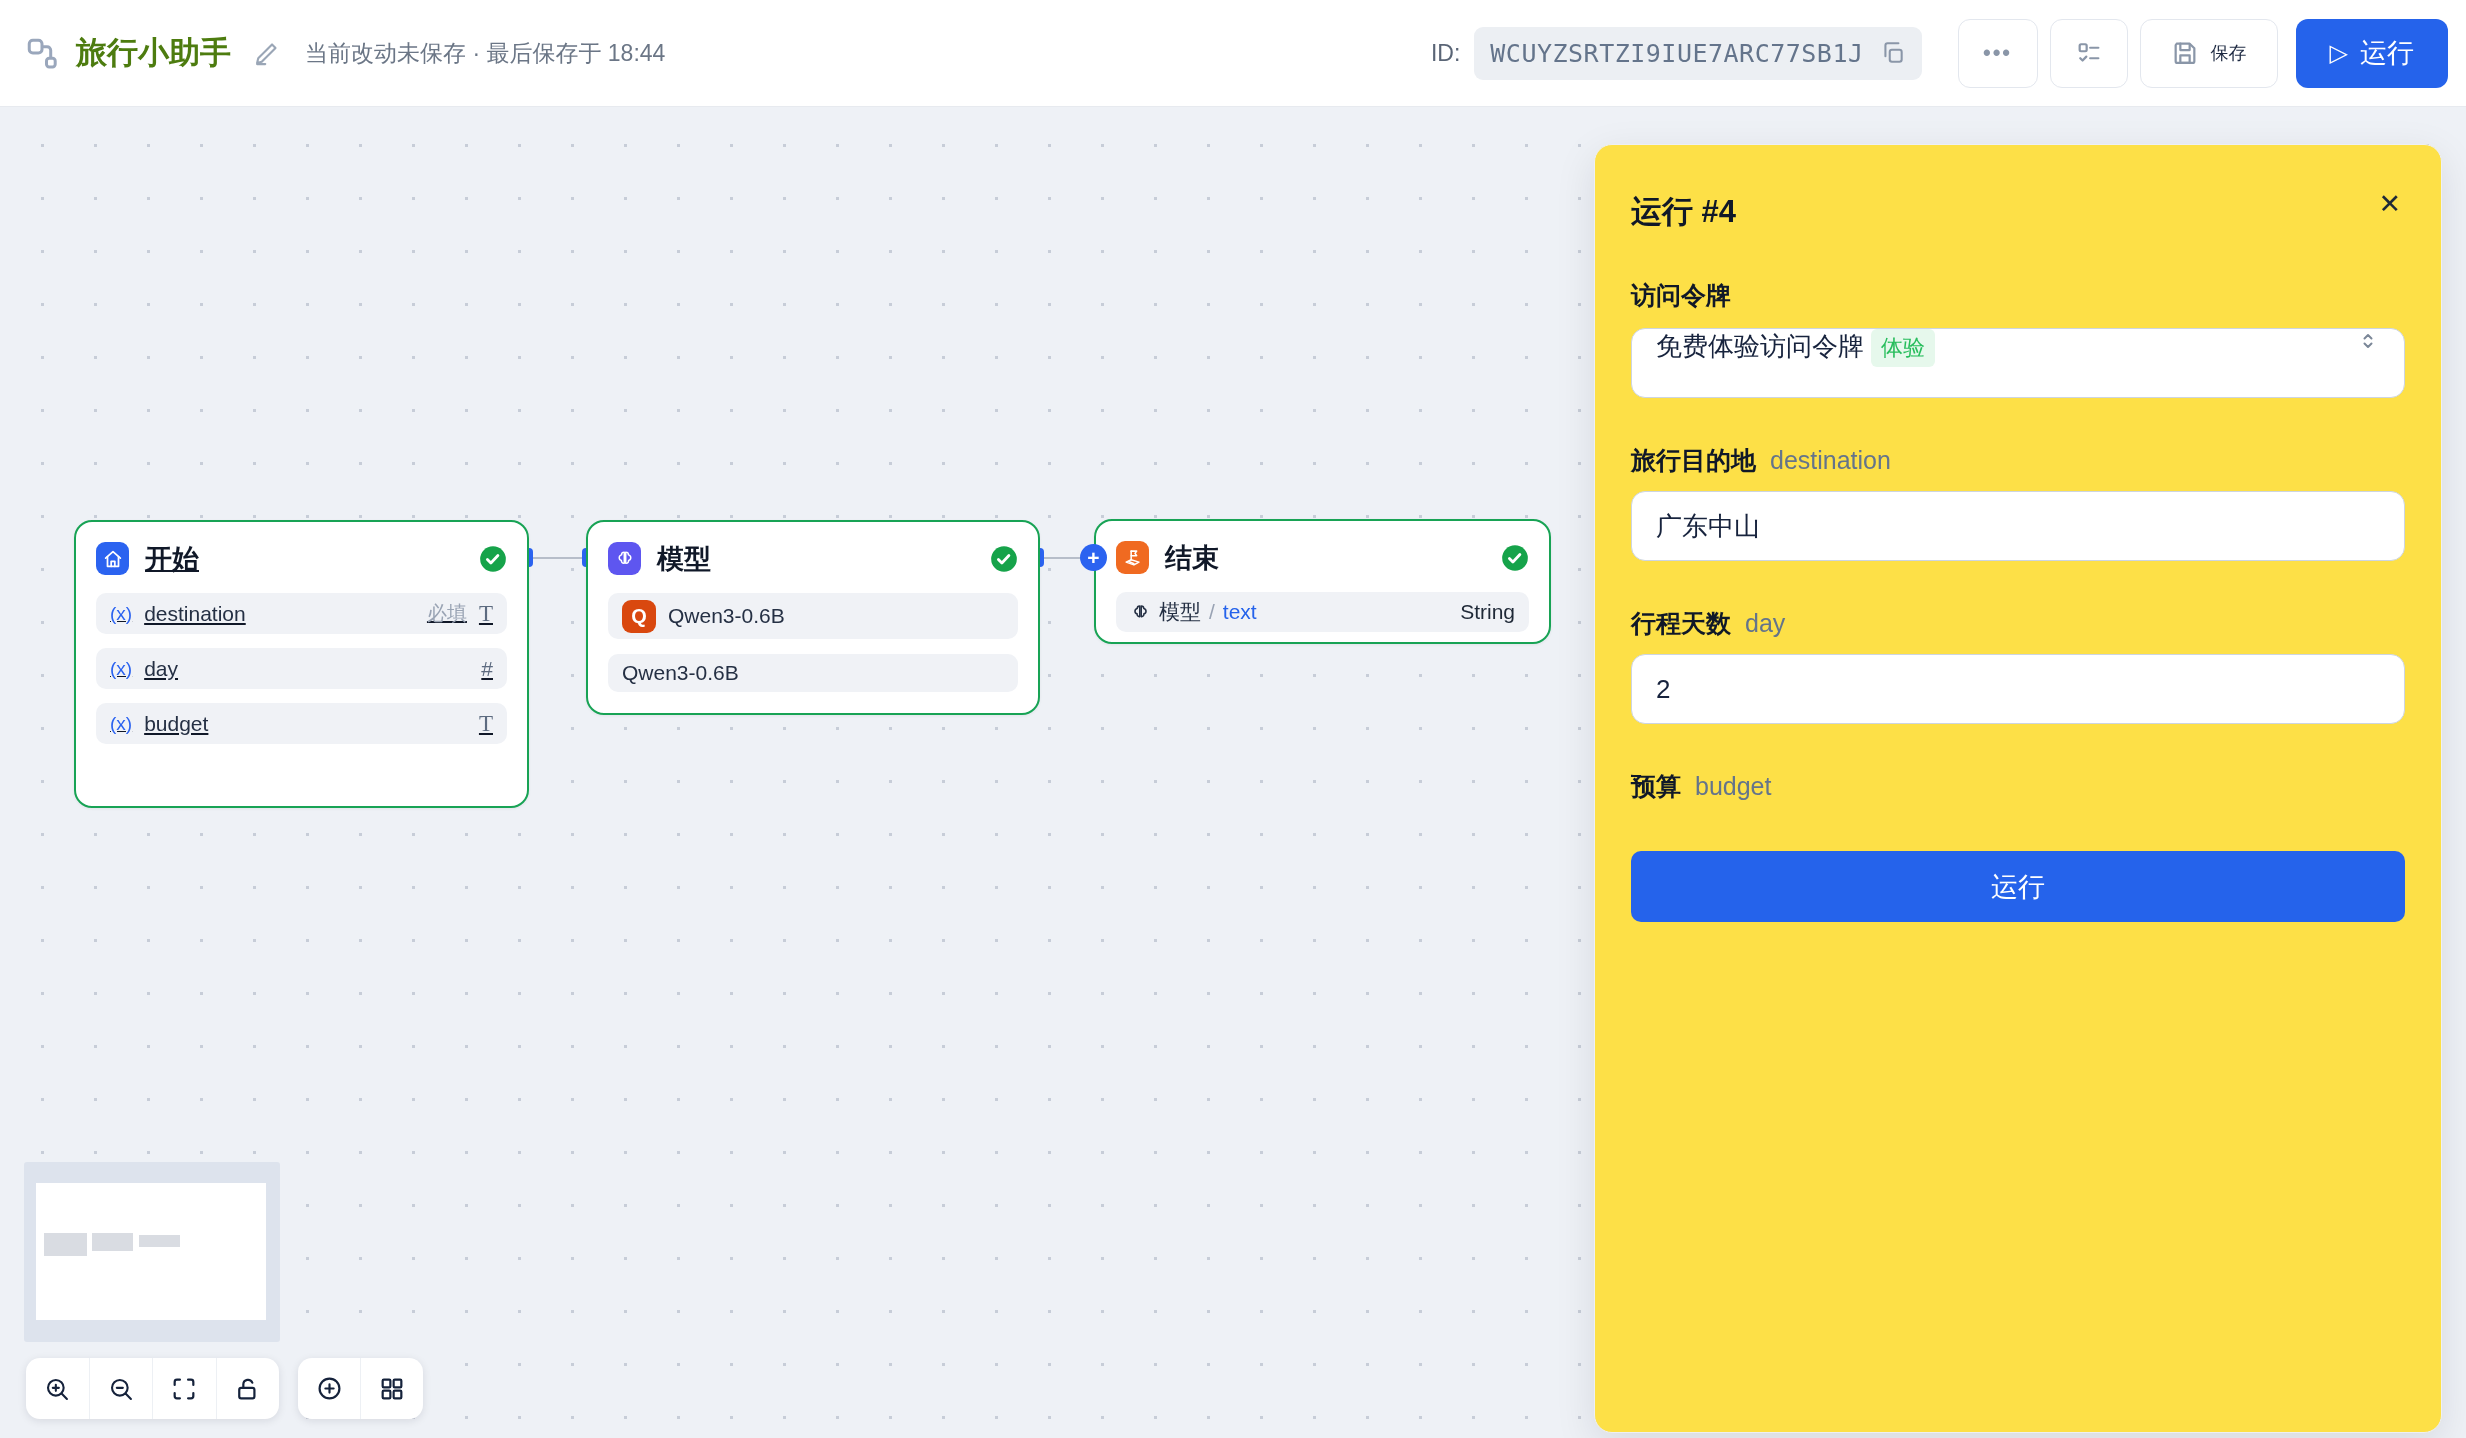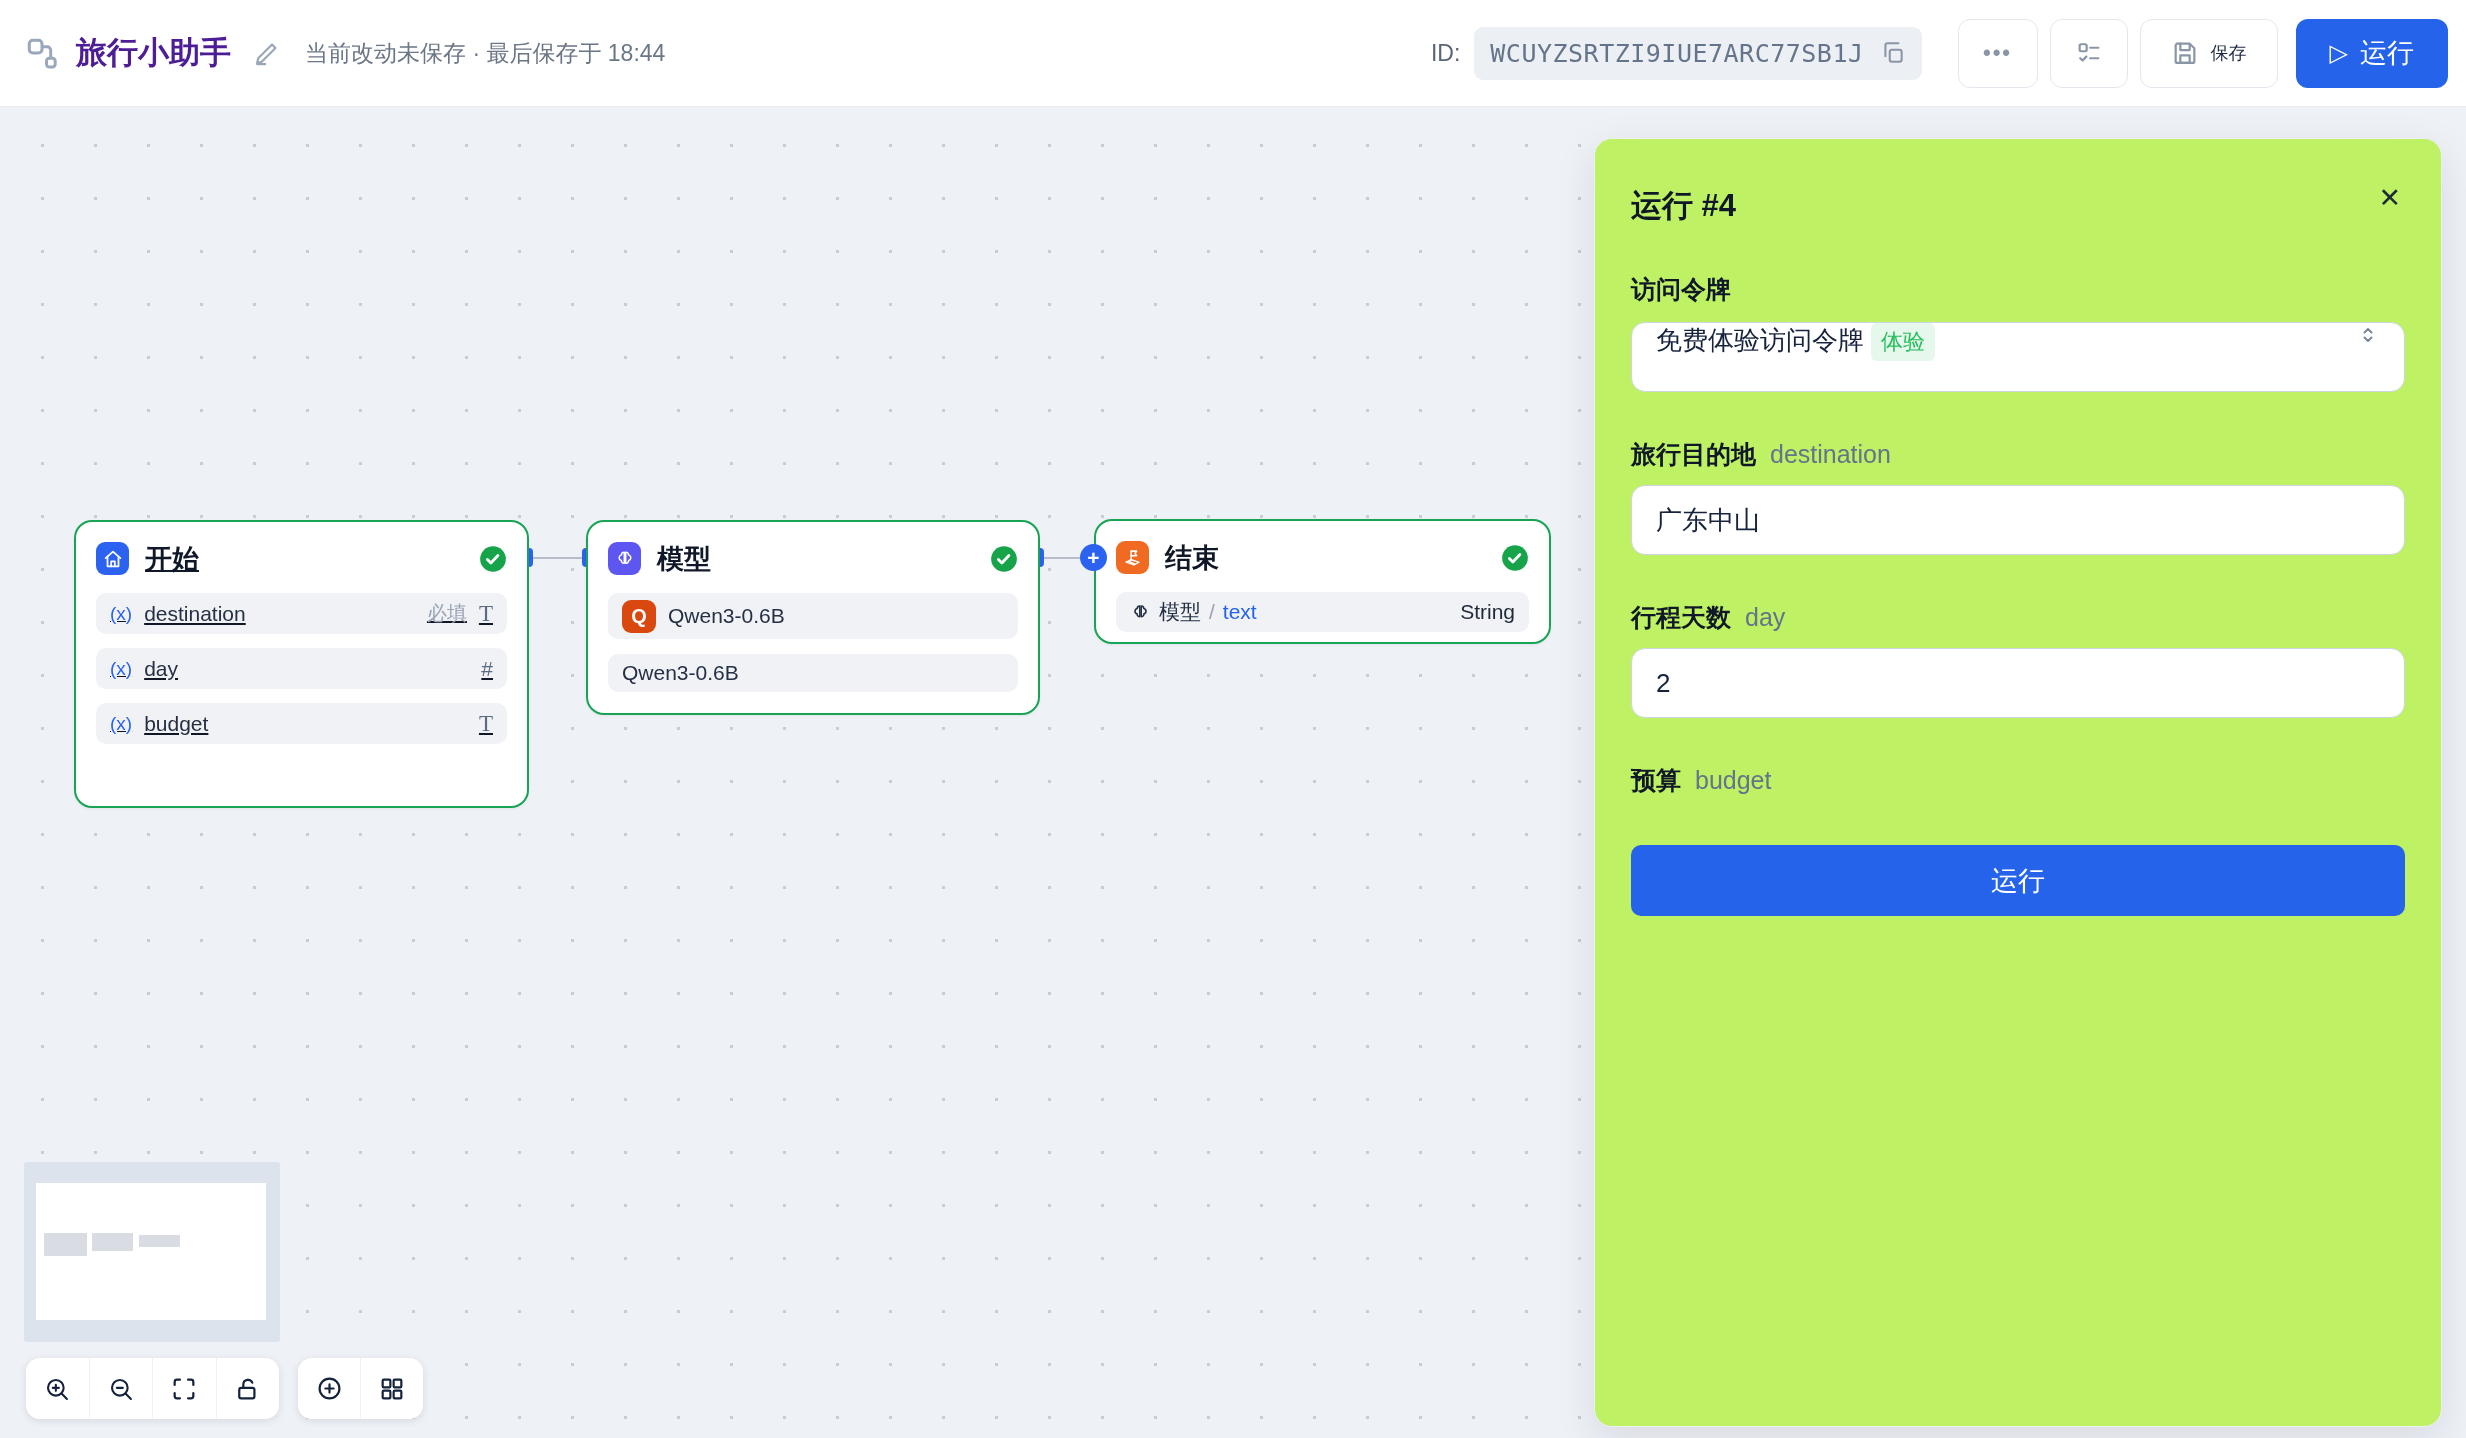--- a/index.html
+++ b/index.html
@@ -4,21 +4,21 @@
 <style>
   * { margin:0; padding:0; box-sizing:border-box; }
   html,body { width:2466px; height:1438px; overflow:hidden; }
   body { font-family:"Liberation Sans","DejaVu Sans",sans-serif; background:#eef1f6; color:#101828; }
   .app { position:relative; width:2466px; height:1438px; overflow:hidden; }
 
   
   .header { position:absolute; top:0; left:0; right:0; height:107px; background:#fff;
             border-bottom:1px solid #e7eaef; display:flex; align-items:center; padding:0 18px 0 24px; z-index:30; }
   .h-left { display:flex; align-items:center; gap:16px; }
-  .h-title { font-size:31px; font-weight:bold; color:#4c1d95; }
+  .h-title { font-size:31px; font-weight:bold; color:#4d7c0f; }
   .h-status { font-size:23px; color:#6b7686; margin-left:8px; }
   .h-right { margin-left:auto; display:flex; align-items:center; gap:12px; }
   .id-label { font-size:23px; color:#5a6576; margin-right:2px; }
   .id-pill { display:flex; align-items:center; gap:16px; background:#eceff3; border-radius:9px;
              padding:12px 16px; }
   .id-value { font-family:"DejaVu Sans Mono","Liberation Mono",monospace; font-size:25px; color:#64748b; letter-spacing:.5px; }
   .hbtn { height:69px; background:#fff; border:1.5px solid #e3e7ee; border-radius:12px;
           display:flex; align-items:center; justify-content:center; gap:12px; cursor:pointer; }
   .hbtn.icon-only { width:80px; color:#8a96a8; }
   .hbtn.icon-only.narrow { width:78px; }
@@ -66,21 +66,21 @@
   .mm-view { position:absolute; left:12px; top:21px; width:230px; height:137px; background:#fff; }
   .mm-node { position:absolute; background:#d9dce2; }
   .toolbar { position:absolute; top:1251px; height:61px; background:#fff; border-radius:14px;
              box-shadow:0 2px 8px rgba(16,24,40,.10); display:flex; overflow:hidden; }
   .tb-1 { left:26px; width:253px; }
   .tb-2 { left:298px; width:125px; }
   .tbtn { flex:1; display:flex; align-items:center; justify-content:center; color:#15223b; cursor:pointer; }
   .tbtn + .tbtn { border-left:1px solid #edf0f4; }
 
   
-  .panel { position:absolute; left:1594px; top:138px; width:848px; height:1289px; background:#bef264;
+  .panel { position:absolute; left:1594px; top:144px; width:848px; height:1289px; background:#fde047;
            border-radius:18px; border:1px solid #eef0f4; box-shadow:0 12px 40px rgba(15,23,42,.10);
            padding:0 36px; z-index:20; }
   .p-title { margin-top:46px; font-size:31px; font-weight:bold; color:#101828; }
   .p-close { position:absolute; top:46px; right:40px; font-size:27px; color:#1f2937; cursor:pointer; line-height:1; }
   .p-tabs { display:flex; gap:66px; margin:36px -36px 0; padding:0 36px; border-bottom:1px solid #e8ecf1; }
   .p-tab { font-size:25px; color:#5c6878; padding:0 4px 19px; cursor:pointer; }
   .p-tab.active { color:#2563eb; font-weight:500; border-bottom:4px solid #2563eb; margin-bottom:-1px; }
   .p-label { margin-top:46px; font-size:25px; font-weight:bold; color:#101828; display:flex; align-items:baseline; gap:14px; }
   .p-sub { font-weight:normal; color:#64748b; }
   .p-select { margin-top:16px; height:70px; border:1.5px solid #cdd5e1; border-radius:14px; background:#fff;

